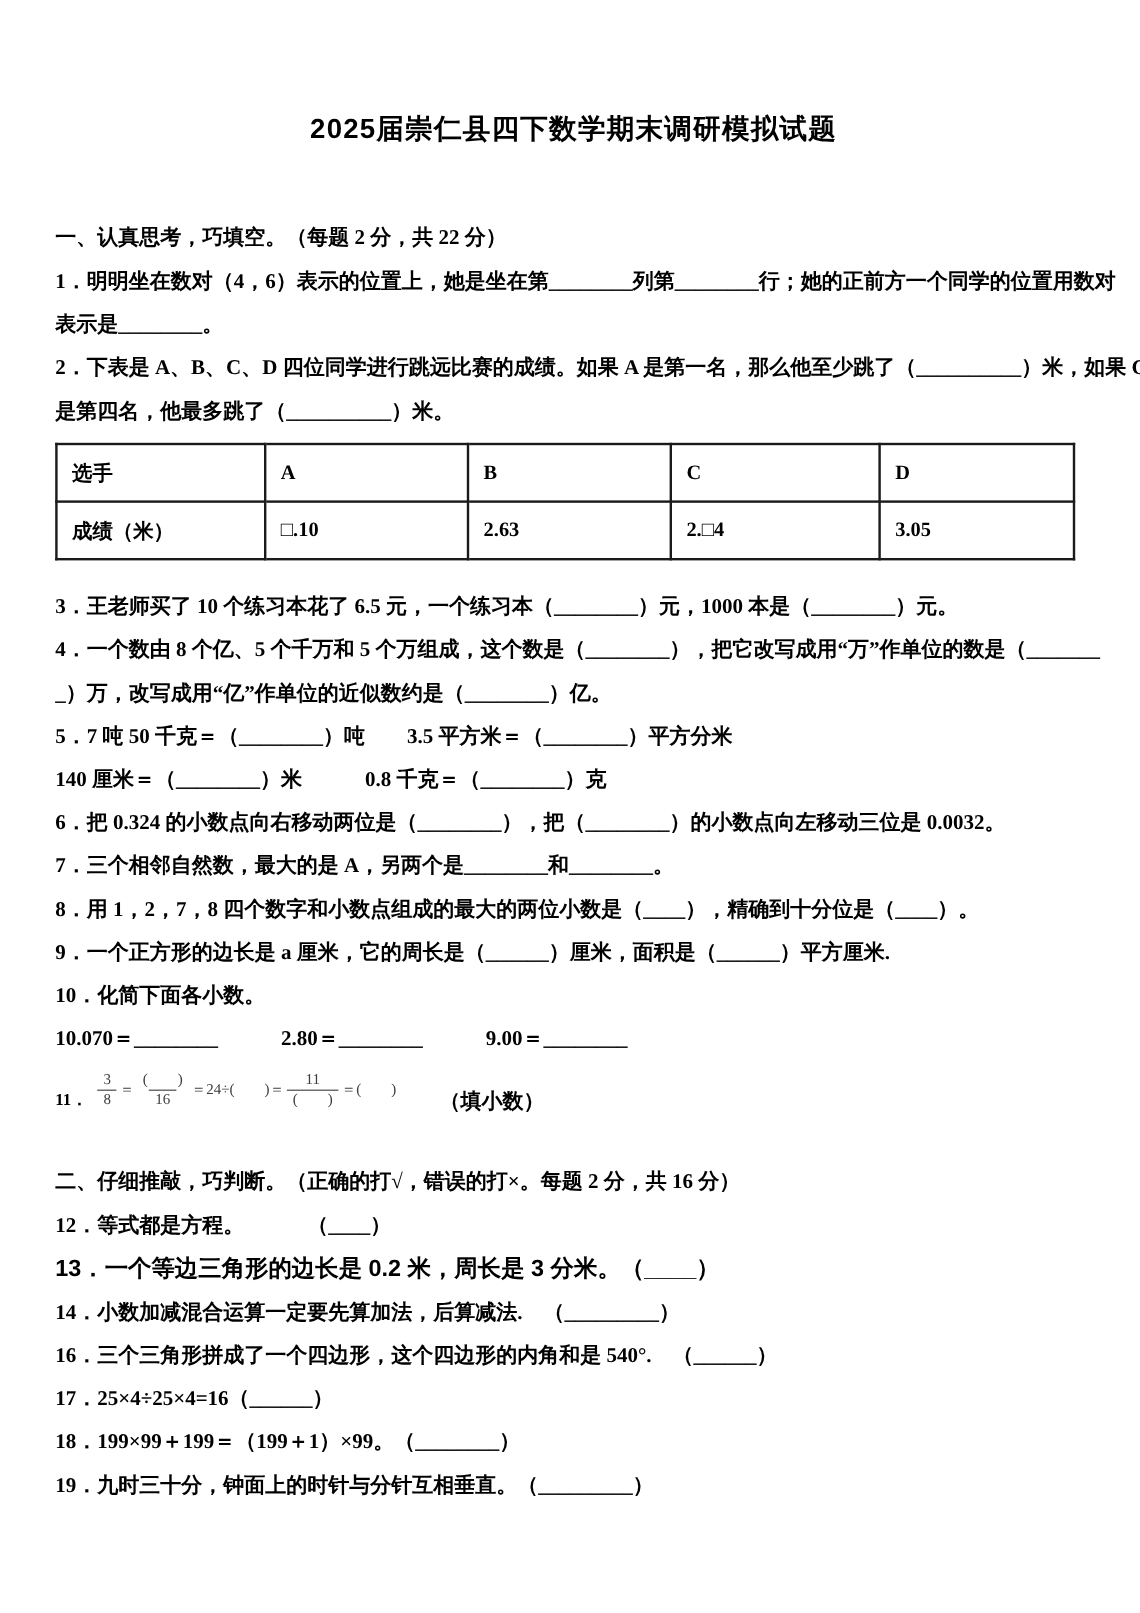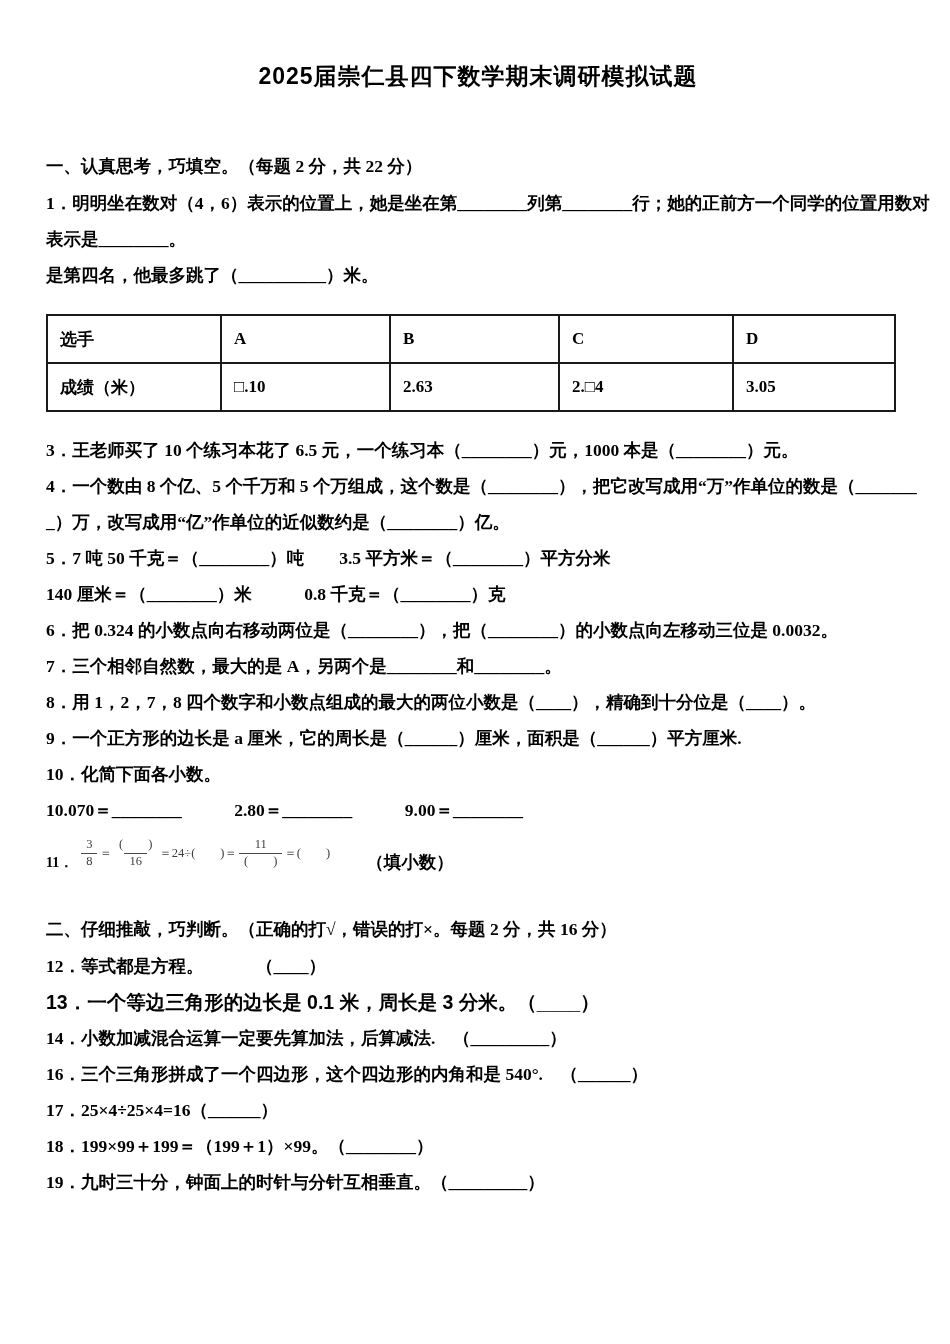--- a/index.html
+++ b/index.html
@@ -6,21 +6,21 @@
   body {
     width:950px; height:1344px;
     font-family:"Liberation Serif","DejaVu Serif",serif;
     color:#000;
     overflow:hidden;
   }
   .page { padding:0 40px 0 46px; }
 
   .title {
     text-align:center;
-    padding-top:61px;
+    padding-top:92px;
     font-size:23px;
     font-weight:700;
     font-family:"Liberation Sans","DejaVu Sans",sans-serif;
     letter-spacing:1px;
   }
 
   .sec-heading {
     font-size:17.5px;
     font-weight:600;
     margin-top:62px;
@@ -32,21 +32,21 @@
     font-weight:600;
     line-height:21px;
     margin-top:15px;
     white-space:nowrap;
   }
   .line-tight { }
   .big-line { font-size:19.5px; font-family:"Liberation Sans","DejaVu Sans",sans-serif; font-weight:600; }
 
   table.score-table {
     border-collapse:collapse;
-    margin-top:28px;
+    margin-top:16px;
     margin-bottom:10px;
     table-layout:fixed;
     width:778px;
   }
   table.score-table td {
     border:2px solid #1a1a1a;
     height:46px;
     font-size:17px;
     font-weight:600;
     padding:0 0 0 12px;
@@ -76,20 +76,21 @@
 
 <div class="page">
 
   <div class="title">2025届崇仁县四下数学期末调研模拟试题</div>
 
   <div class="sec-heading">一、认真思考，巧填空。（每题 2 分，共 22 分）</div>
 
   <div class="line">1．明明坐在数对（4，6）表示的位置上，她是坐在第________列第________行；她的正前方一个同学的位置用数对</div>
   <div class="line">表示是________。</div>
 
+  <div class="line">2．下表是 A、B、C、D 四位同学进行跳远比赛的成绩。如果 A 是第一名，那么他至少跳了（__________）米，如果 C</div>
   <div class="line">是第四名，他最多跳了（__________）米。</div>
 
   <table class="score-table">
     <tbody>
         <tr>
       <td style="width:160px">选手</td>
       <td style="width:155px">A</td>
       <td style="width:155px">B</td>
       <td style="width:160px">C</td>
       <td style="width:148px">D</td>
@@ -137,20 +138,20 @@
         <span class="den">(　　)</span>
       </span>
       <span>＝(　　)</span>
     </span>
     <span class="q11-note">（填小数）</span>
   </div>
 
   <div class="sec-heading sec2-heading">二、仔细推敲，巧判断。（正确的打√，错误的打×。每题 2 分，共 16 分）</div>
 
   <div class="line line-tight">12．等式都是方程。　　　（____）</div>
-  <div class="line line-tight big-line">13．一个等边三角形的边长是 0.1 米，周长是 3 分米。（____）</div>
+  <div class="line line-tight big-line">13．一个等边三角形的边长是 0.2 米，周长是 3 分米。（____）</div>
   <div class="line line-tight">14．小数加减混合运算一定要先算加法，后算减法.　（_________）</div>
   <div class="line line-tight">16．三个三角形拼成了一个四边形，这个四边形的内角和是 540°.　（______）</div>
   <div class="line line-tight">17．25×4÷25×4=16（______）</div>
   <div class="line line-tight">18．199×99＋199＝（199＋1）×99。（________）</div>
   <div class="line line-tight">19．九时三十分，钟面上的时针与分针互相垂直。（_________）</div>
 
 </div>
 
 </body></html>

